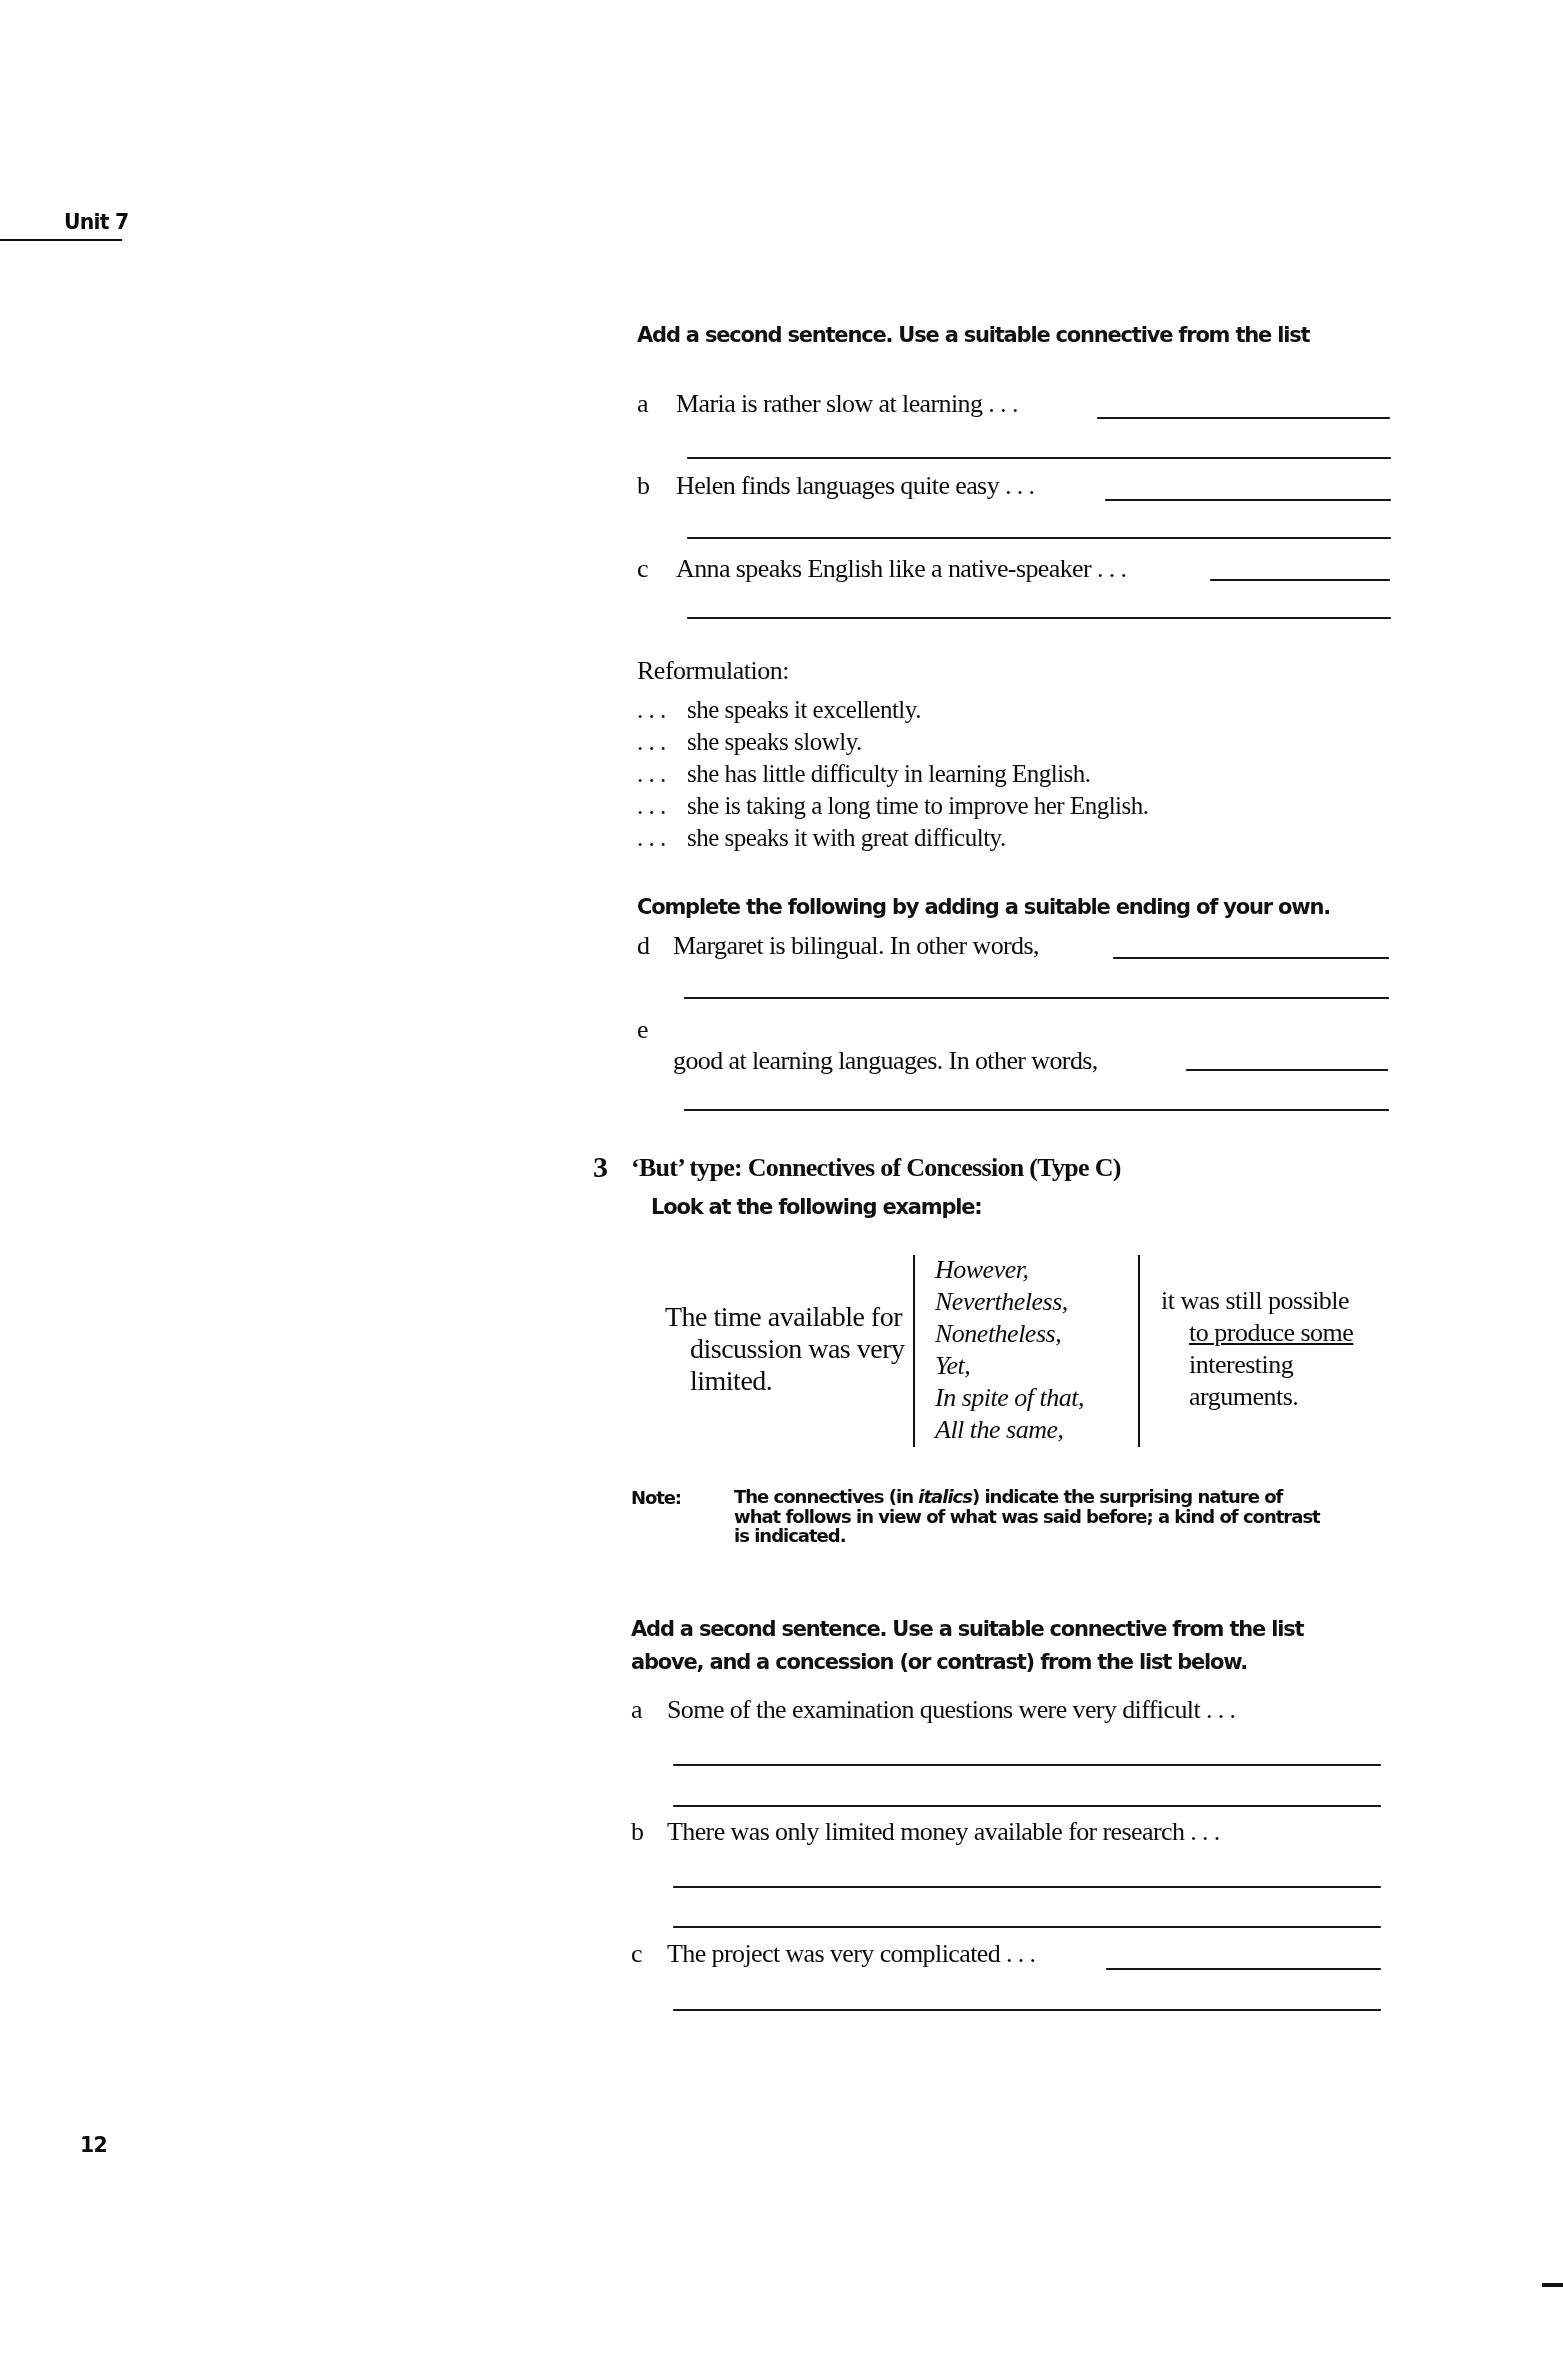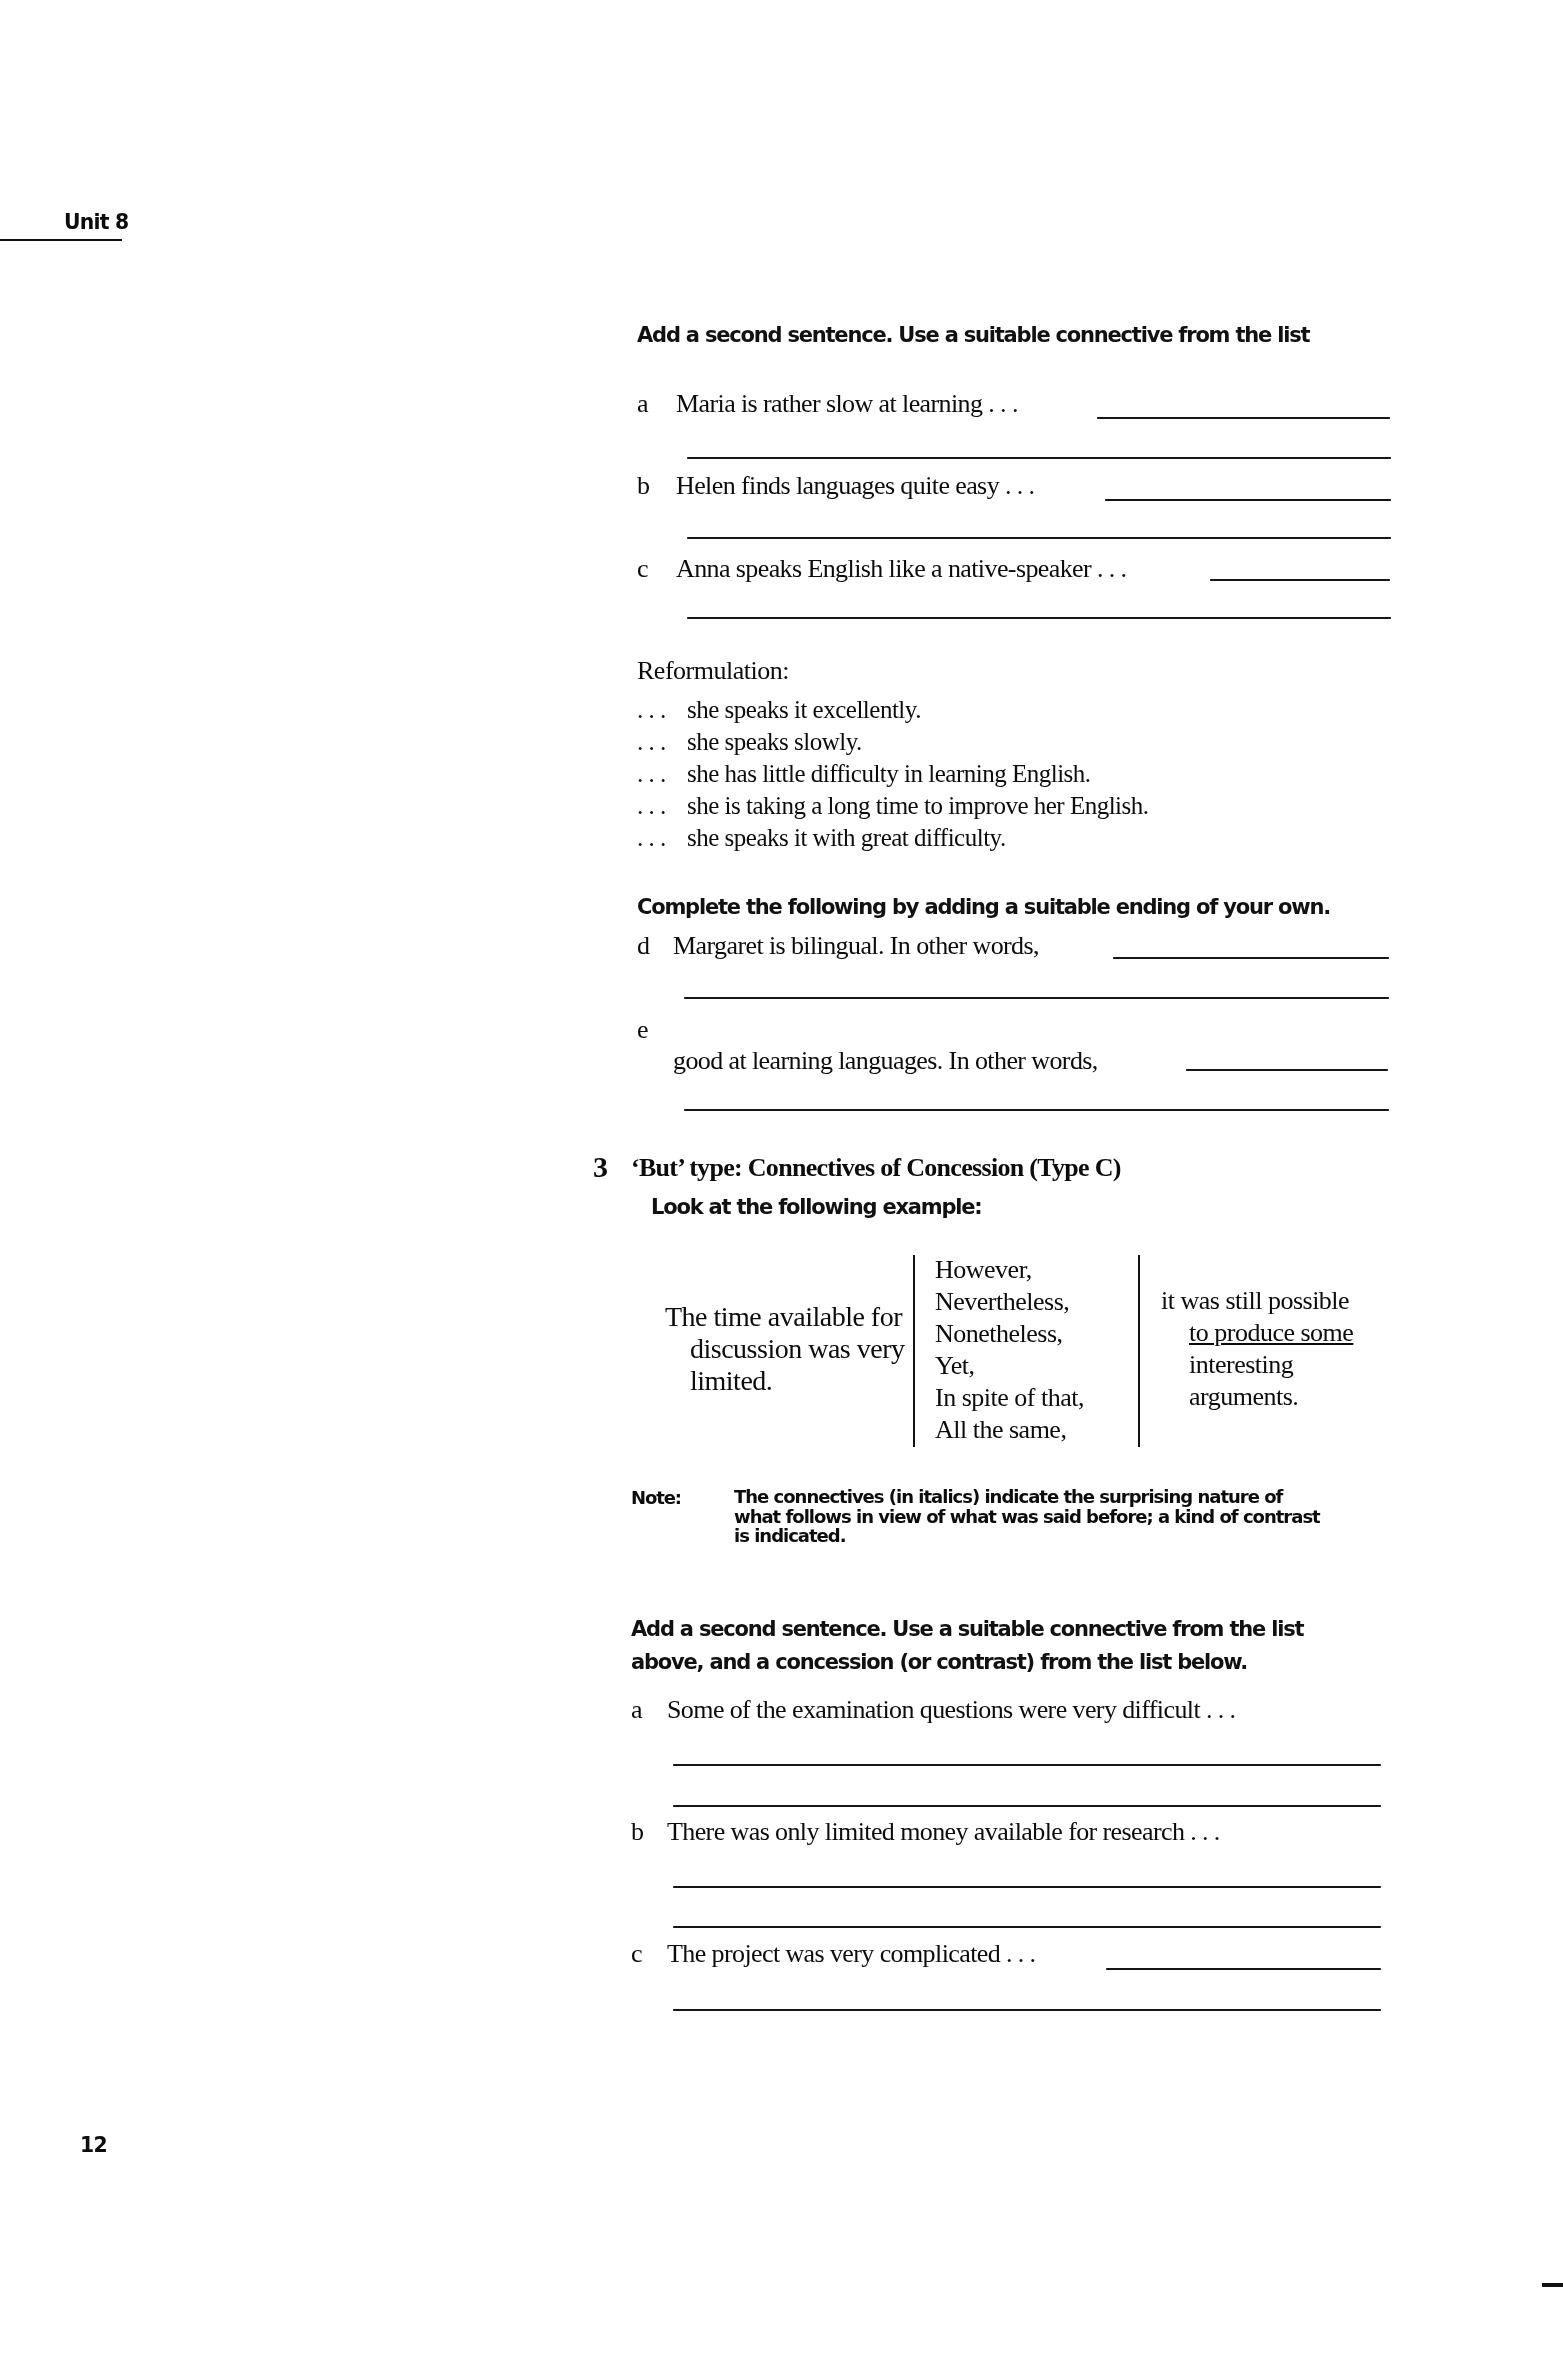--- a/index.html
+++ b/index.html
@@ -8,26 +8,26 @@
   .sans { font-family: "DejaVu Sans", sans-serif; font-weight: bold; letter-spacing: -1.1px; }
   .serif { font-family: "Liberation Serif", serif; letter-spacing: -0.5px; }
   .instr { font-family: "DejaVu Sans", sans-serif; font-size: 21px; line-height: 33px; letter-spacing: -1.2px; font-weight: bold; color: #111; }
   .item { font-family: "Liberation Serif", serif; font-size: 26px; letter-spacing: -0.6px; white-space: nowrap; }
   .letter { position: absolute; }
   .rule { position: absolute; height: 2.4px; background: #111; }
   .blank { position: absolute; height: 2.4px; background: #161616; border-radius: 0.8px; }
   .vline { position: absolute; width: 2.4px; background: #111; }
   .reform-line { font-family: "Liberation Serif", serif; font-size: 25px; line-height: 32px; letter-spacing: -0.5px; white-space: nowrap; }
   .reform-line .dots { display: inline-block; width: 50px; }
-  .ital { }
+  .ital { font-style: italic; }
 </style>
 </head>
 <body>
 
-<div class="abs sans" style="left:64px; top:210px; font-size:20.4px; letter-spacing:-0.8px;">Unit 8</div>
+<div class="abs sans" style="left:64px; top:210px; font-size:20.4px; letter-spacing:-0.8px;">Unit 7</div>
 <div class="rule" style="left:0; top:239px; width:122px; height:2.4px;"></div>
 
 <div class="abs instr" style="left:637px; top:319px;">
   <div>Add a second sentence. Use a suitable connective from the list</div>
 </div>
 
 <div class="abs item" style="left:637px; top:389px; width:753px; height:31px;">
   <span class="letter" style="left:0;">a</span>
   <span class="letter" style="left:39px;">Maria is rather slow at learning . . .</span>
 </div>

